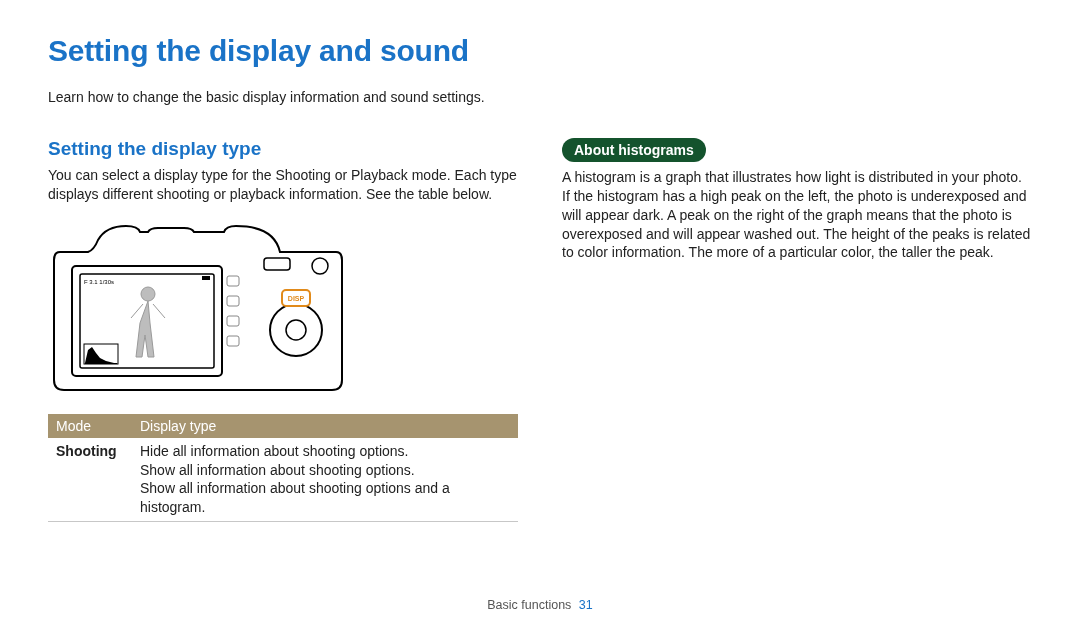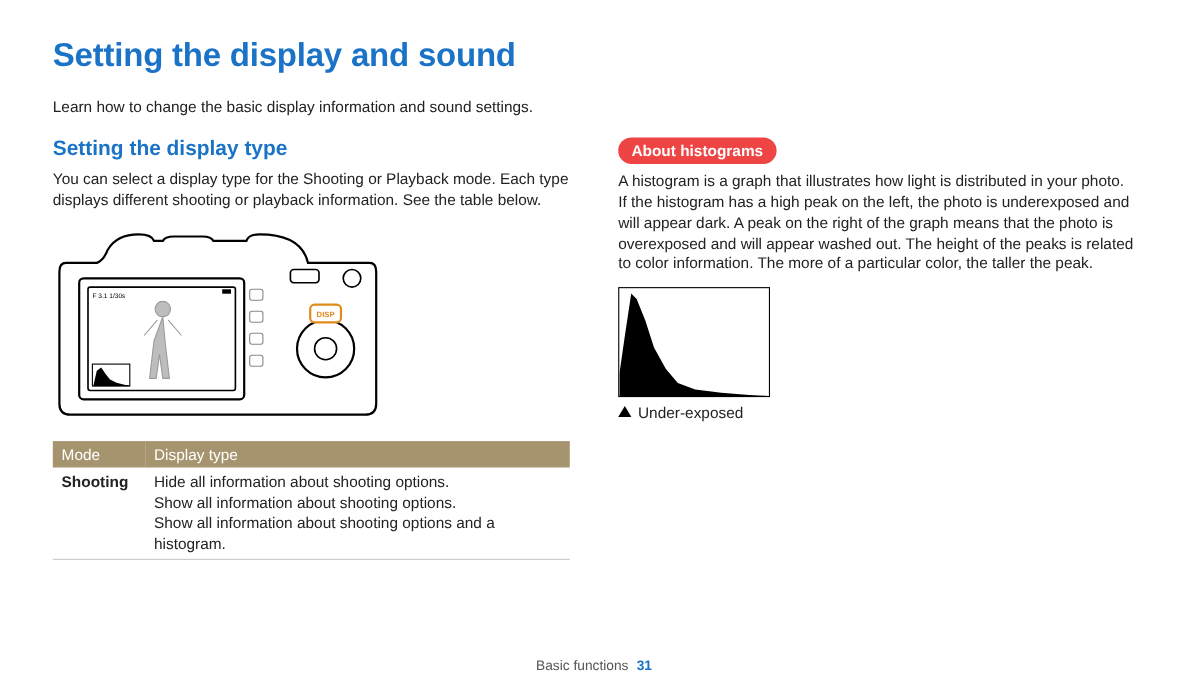--- a/index.html
+++ b/index.html
@@ -25,31 +25,32 @@
     font-size: 14px;
     margin-bottom: 18px;
     font-weight: 400;
   }
   .columns {
     display: flex;
     gap: 44px;
   }
   .col {
     width: 472px;
+    margin-top: 13px;
   }
   h2.section-title {
     color: #1a73c7;
     font-size: 19px;
     font-weight: 700;
     margin-bottom: 6px;
   }
   p { line-height: 1.35; }
   .pill {
     display: inline-block;
-    background: #ef4444;
+    background: #14532d;
     color: #fff;
     font-weight: 700;
     font-size: 14px;
     padding: 4px 12px;
     border-radius: 12px;
     margin-bottom: 6px;
   }
 
   
   .camera-wrap {
@@ -108,21 +109,21 @@
 
   
   .footer {
     position: absolute;
     bottom: 18px;
     left: 0; right: 0;
     text-align: center;
     font-size: 12.5px;
     color: #555;
   }
-  .footer .pn { color: #1a73c7; font-weight: 700; margin-left: 4px; }
+  .footer .pn { color: #1a73c7; font-weight: 400; margin-left: 4px; }
 
   
   .disp-badge {
     fill: #fff;
     stroke: #e18a1a;
     stroke-width: 2;
   }
 </style>
 </head>
 <body>
@@ -196,28 +197,20 @@
         </tr>
       </tbody>
     </table>
   </div>
 
   <div class="col">
     <div class="pill">About histograms</div>
     <p>A histogram is a graph that illustrates how light is distributed in your photo. If the histogram has a high peak on the left, the photo is underexposed and will appear dark. A peak on the right of the graph means that the photo is overexposed and will appear washed out. The height of the peaks is related to color information. The more of a particular color, the taller the peak.</p>
 
     <div class="histo-row">
-      <div class="histo-item">
-        <div class="histo-box">
-          <svg viewBox="0 0 138 100" preserveAspectRatio="none">
-            <polygon fill="#000" points="0,100 0,80 5,45 11,5 16,10 24,30 32,55 43,75 54,88 70,94 94,97 120,99 138,100"></polygon>
-          </svg>
-        </div>
-        <div class="histo-cap"><span class="tri"></span><span>Under-exposed</span></div>
-      </div>
 
 
     </div>
   </div>
 
 </div>
 
 <div class="footer">
   <span>Basic functions</span>
   <span class="pn">31</span>

